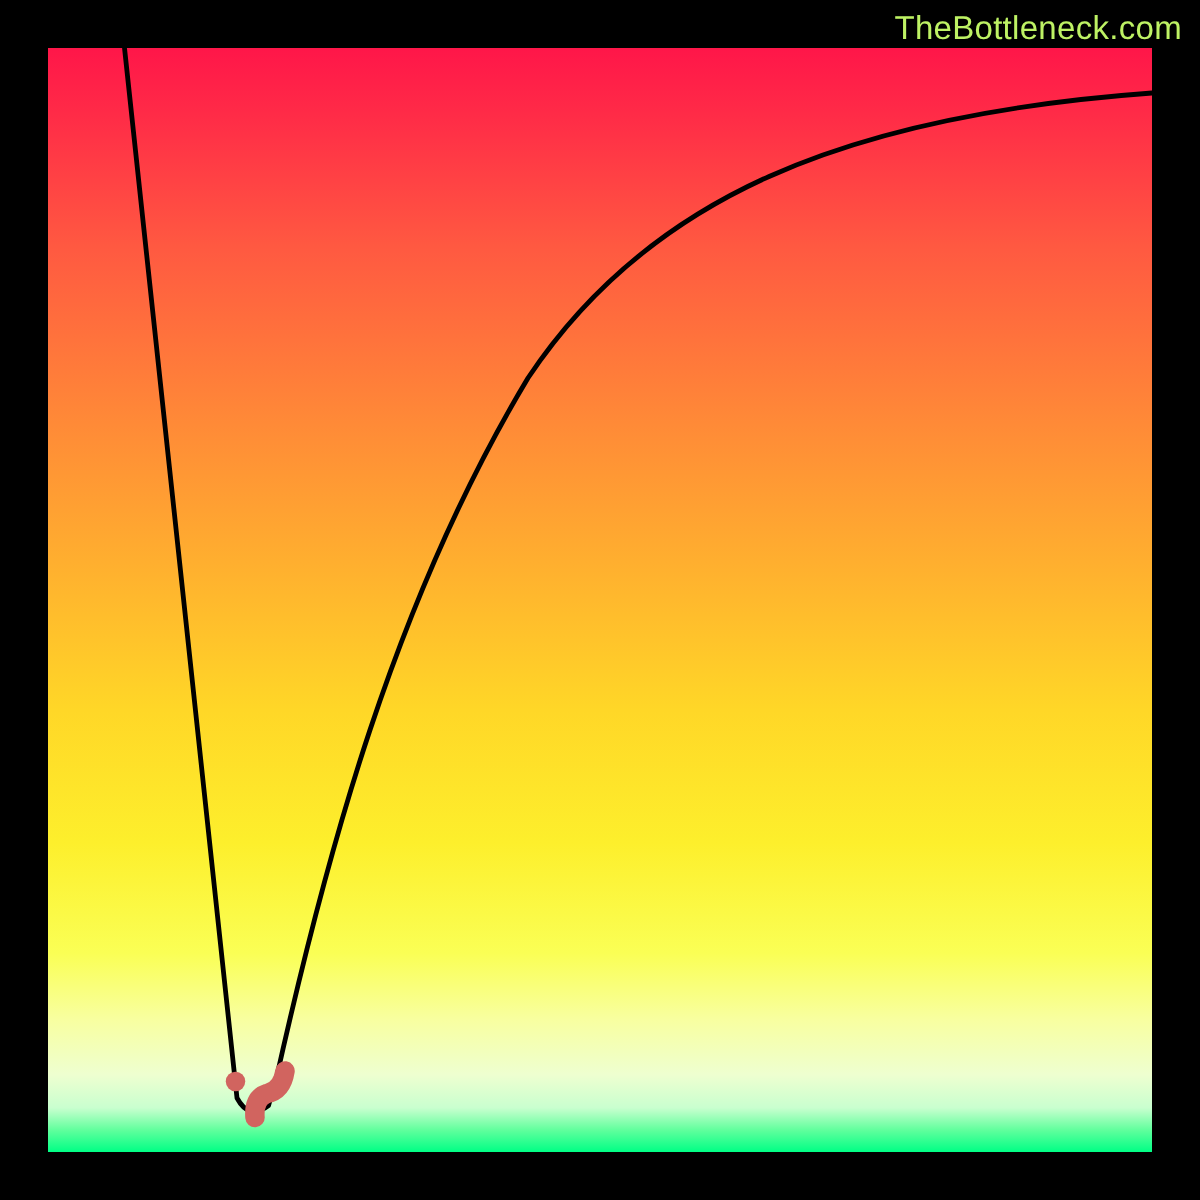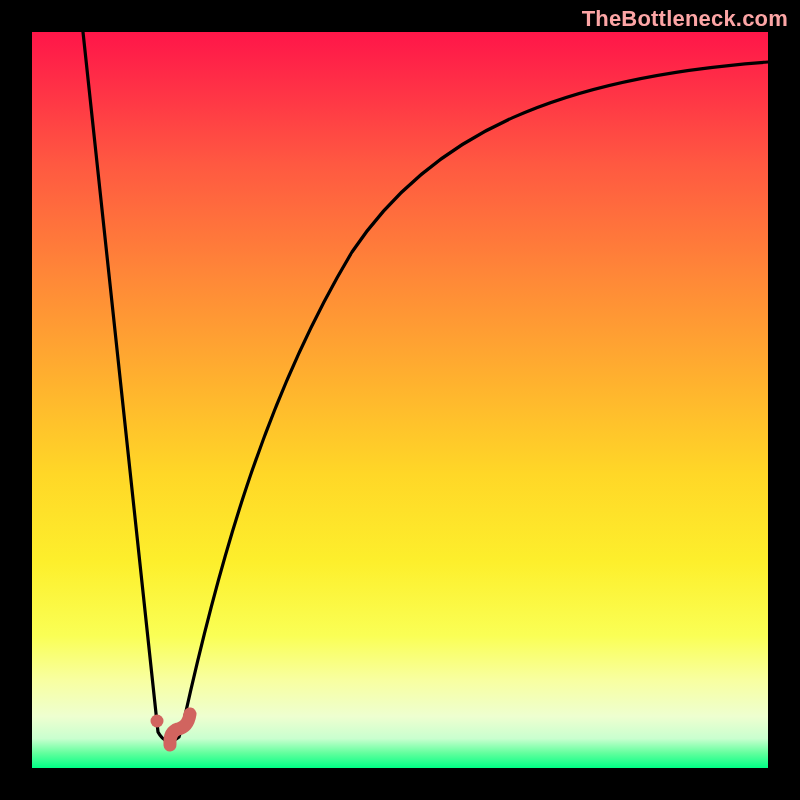--- a/index.html
+++ b/index.html
@@ -46,23 +46,23 @@
     position: absolute;
     left: 0;
     top: 0;
     width: 736px;
     height: 736px;
   }
   .watermark {
     position: absolute;
     top: 6px;
     right: 12px;
-    color: #fca5a5;
+    color: #bef264;
     font-size: 22px;
-    font-weight: 700;
+    font-weight: 400;
     letter-spacing: 0.2px;
     user-select: none;
   }
 </style>
 </head>
 <body>
 
 <div class="frame">
 
   <div class="plot-area">

